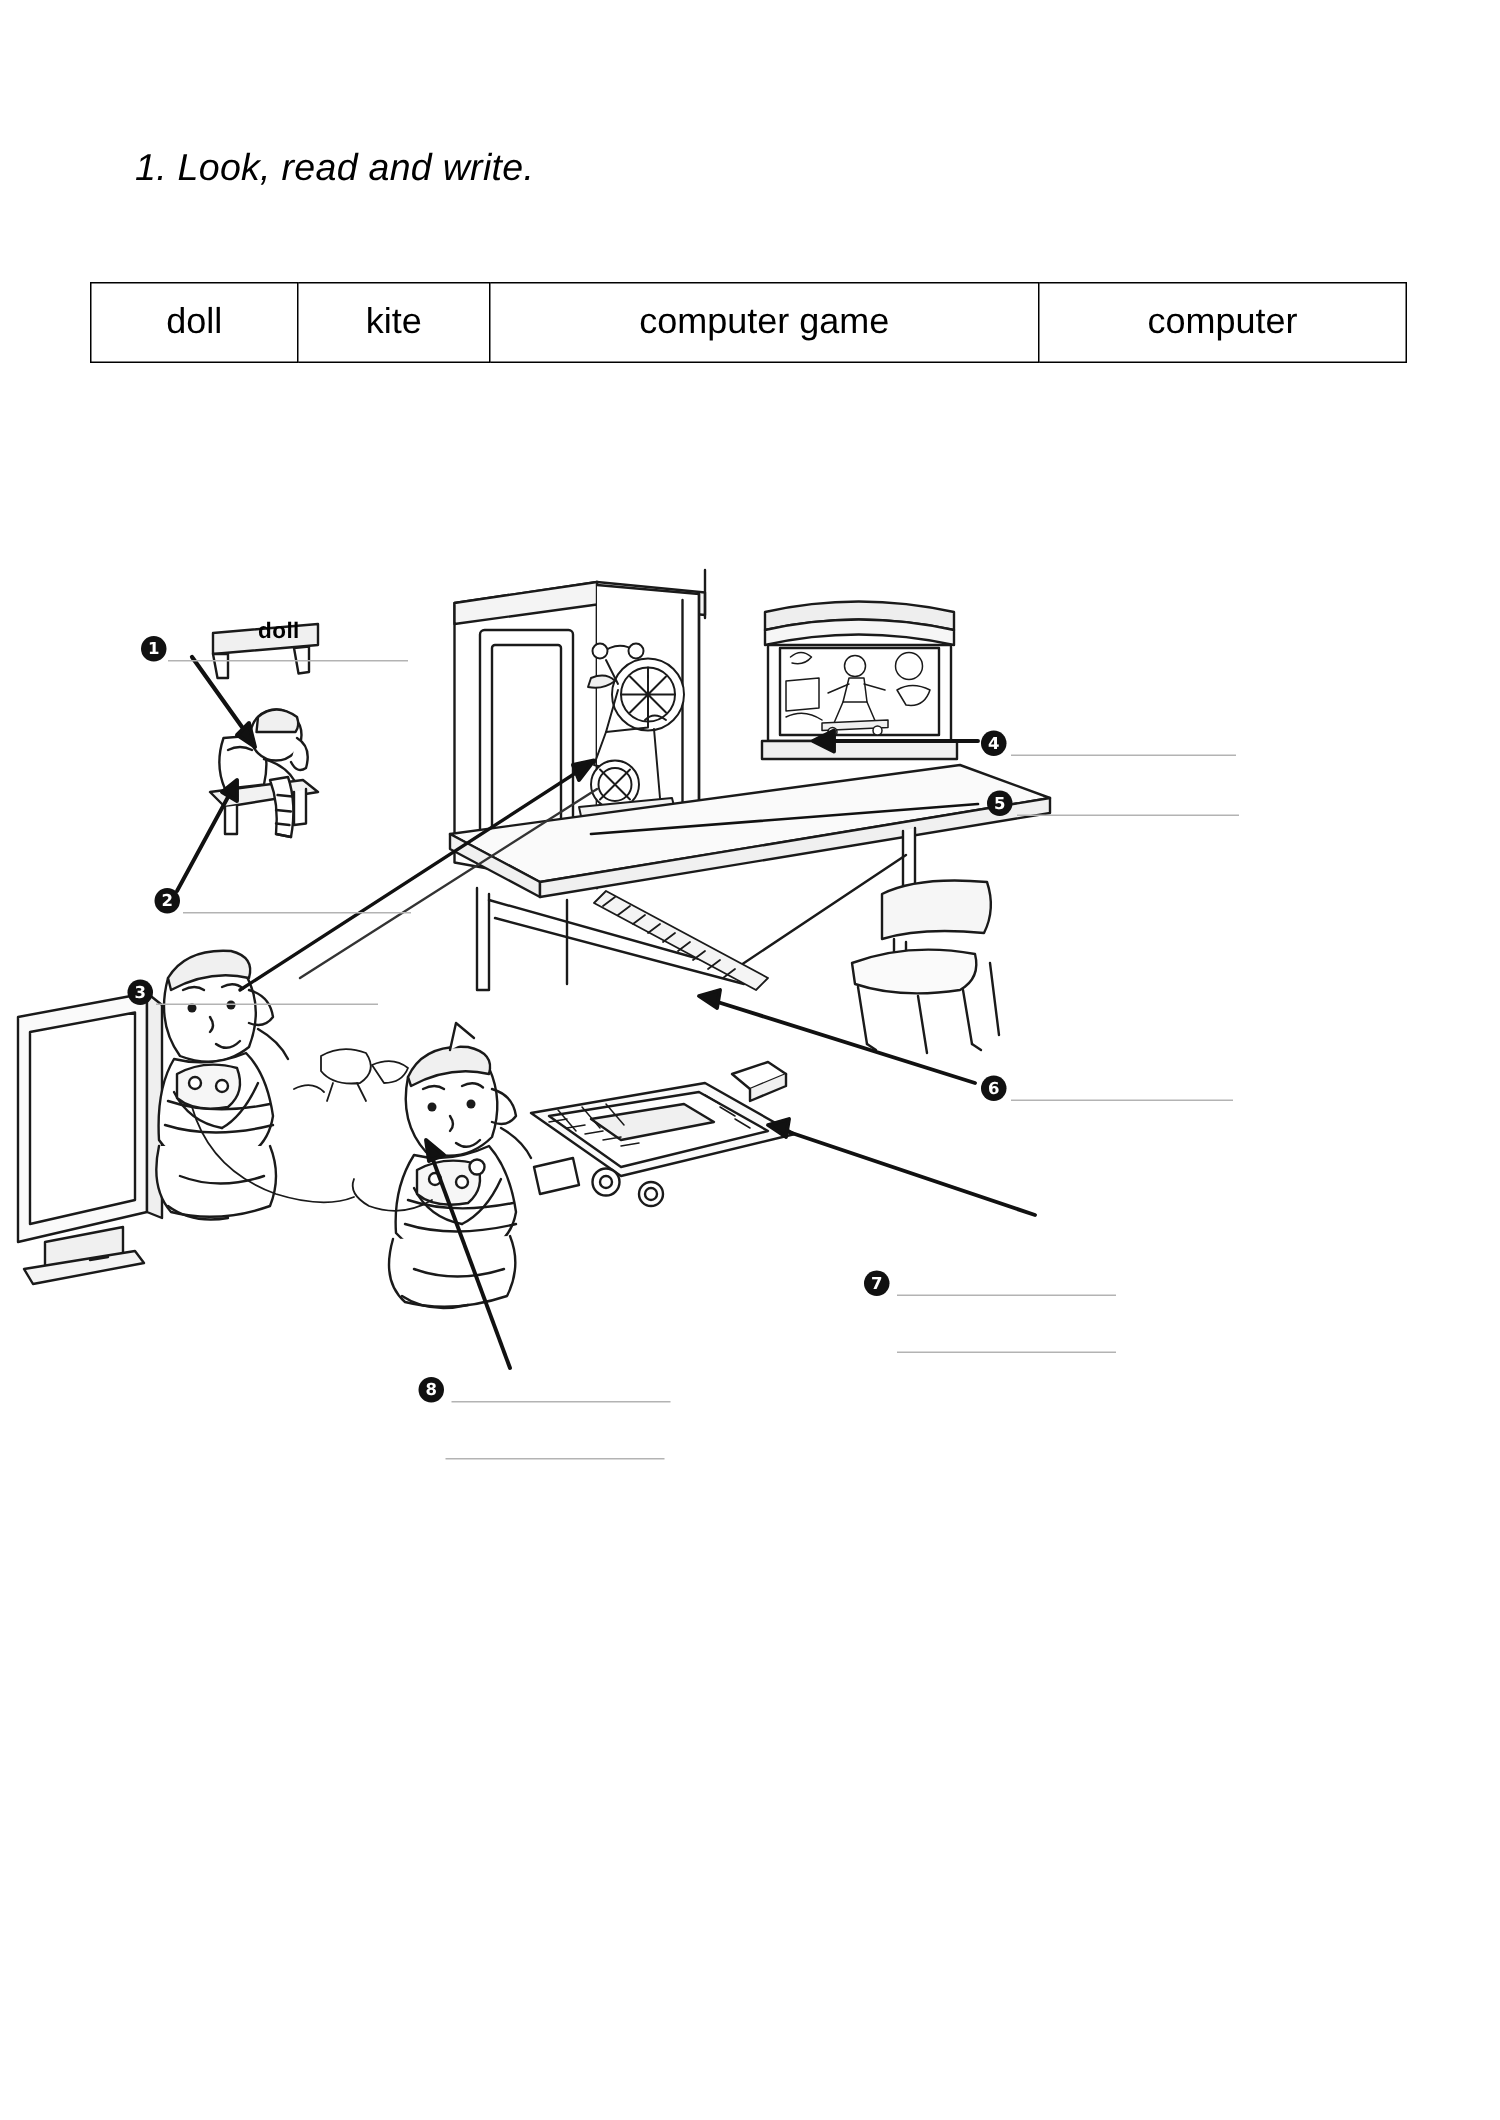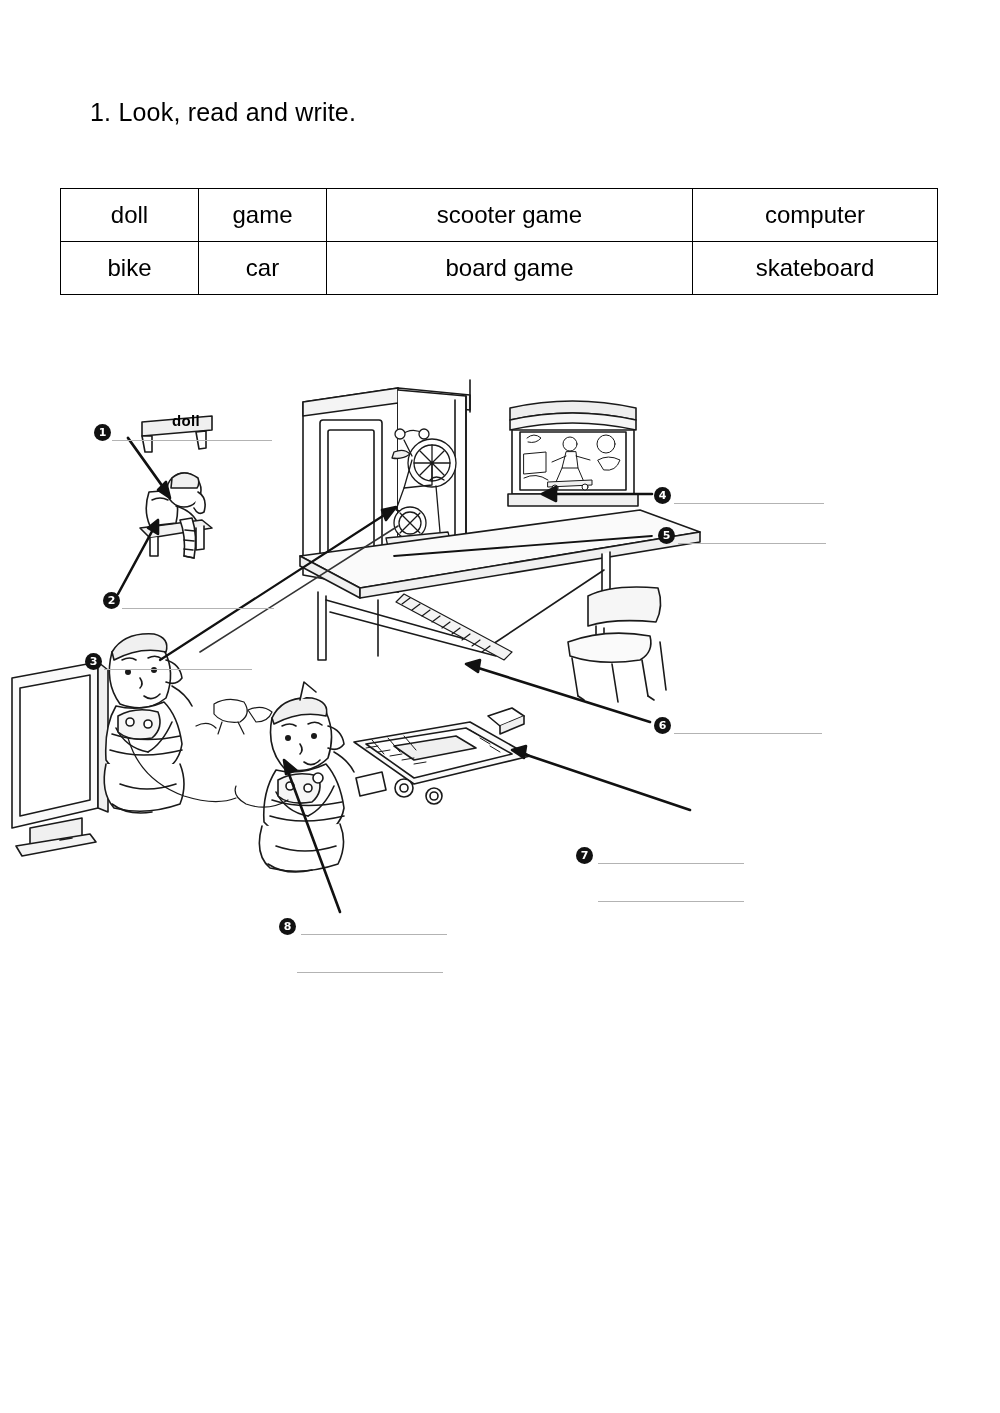--- a/index.html
+++ b/index.html
@@ -18,20 +18,21 @@
 
   
   #worksheet-title {
     position: absolute;
     left: 90px;
     top: 97px;
     font-size: 25px;
     line-height: 30px;
     letter-spacing: 0.2px;
     white-space: nowrap;
+    font-style: italic;
   }
 
   
   #word-bank {
     position: absolute;
     left: 60px;
     top: 188px;
     width: 877px;
     border-collapse: collapse;
     table-layout: fixed;
@@ -96,29 +97,23 @@
 <table id="word-bank">
   <colgroup>
     <col class="c1">
       <col class="c2">
       <col class="c3">
       <col class="c4">
   </colgroup>
   <tbody>
     <tr>
       <td>doll</td>
-      <td>game</td>
-      <td>scooter game</td>
+      <td>kite</td>
+      <td>computer game</td>
       <td>computer</td>
-    </tr>
-    <tr>
-      <td>bike</td>
-      <td>car</td>
-      <td>board game</td>
-      <td>skateboard</td>
     </tr>
   </tbody>
 </table>
 
 <div id="illustration">
 <svg id="scene-svg" width="1000" height="660" viewBox="0 0 1000 660" xmlns="http://www.w3.org/2000/svg">
   <g fill="none" stroke="#1a1a1a" stroke-width="1.6" stroke-linejoin="round" stroke-linecap="round">
 
     <g>
       <path d="M303 42 L303 215 L398 232 L398 28 Z" fill="#fff"></path>

